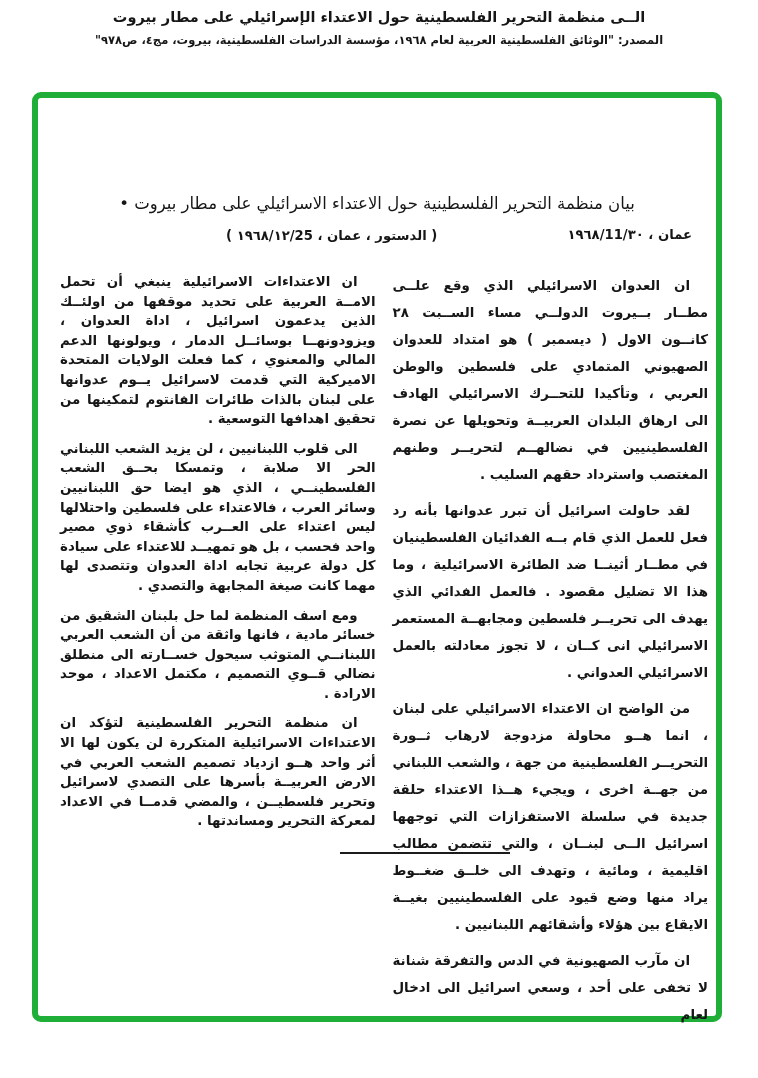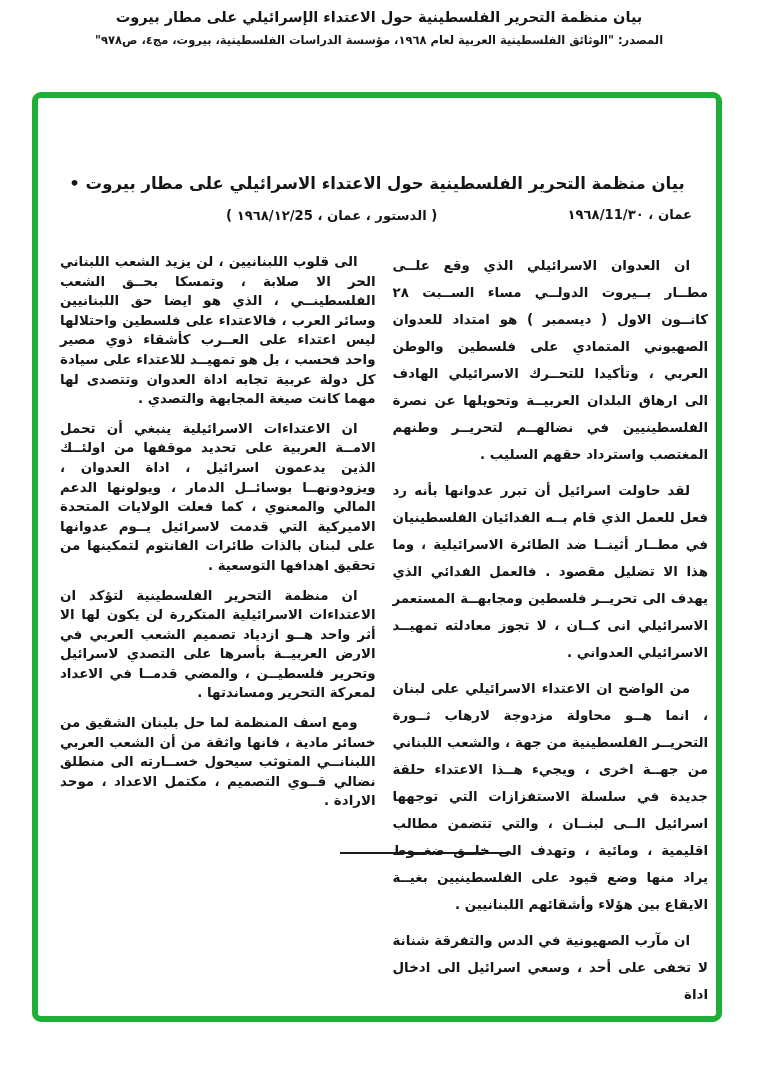--- a/index.html
+++ b/index.html
@@ -52,24 +52,24 @@
   .doc-inner {
     position: relative;
     width: 100%;
     height: 100%;
     direction: rtl;
   }
 
   
   .doc-title {
     margin: 0;
-    padding-top: 76px;
+    padding-top: 96px;
     text-align: center;
     font-size: 16.5px;
-    font-weight: bold;
+    font-weight: normal;
   }
 
   
   .dateline {
     position: relative;
     margin-top: 14px;
     height: 22px;
     font-size: 13.2px;
     font-weight: bold;
   }
@@ -113,46 +113,46 @@
     height: 2px;
     background: #1b1b1b;
   }
 </style>
 </head>
 <body>
 
 <div>
 
   <header class="scan-header">
-    <div class="scan-title">بيان منظمة التحرير الفلسطينية حول الاعتداء الإسرائيلي على مطار بيروت</div>
+    <div class="scan-title">الــى منظمة التحرير الفلسطينية حول الاعتداء الإسرائيلي على مطار بيروت</div>
     <div class="scan-source">المصدر: "الوثائق الفلسطينية العربية لعام ١٩٦٨، مؤسسة الدراسات الفلسطينية، بيروت، مج٤، ص٩٧٨"</div>
   </header>
 
   <div class="doc-frame">
     <div class="doc-inner">
 
       <h1 class="doc-title">بيان منظمة التحرير الفلسطينية حول الاعتداء الاسرائيلي على مطار بيروت •</h1>
 
       <div class="dateline">
         <span class="date-right">عمان ، ١٩٦٨/11/٣٠</span>
         <span class="date-left">( الدستور ، عمان ، ١٩٦٨/١٢/25 )</span>
       </div>
 
       <div class="columns">
         <div class="col col-first">
           <p class="doc-par">ان العدوان الاسرائيلي الذي وقع علــى مطــار بــيروت الدولــي مساء الســبت ٢٨ كانــون الاول ( ديسمبر ) هو امتداد للعدوان الصهيوني المتمادي على فلسطين والوطن العربي ، وتأكيدا للتحــرك الاسرائيلي الهادف الى ارهاق البلدان العربيــة وتحويلها عن نصرة الفلسطينيين في نضالهــم لتحريــر وطنهم المغتصب واسترداد حقهم السليب .</p>
-          <p class="doc-par">لقد حاولت اسرائيل أن تبرر عدوانها بأنه رد فعل للعمل الذي قام بــه الفدائيان الفلسطينيان في مطــار أثينــا ضد الطائرة الاسرائيلية ، وما هذا الا تضليل مقصود . فالعمل الفدائي الذي يهدف الى تحريــر فلسطين ومجابهــة المستعمر الاسرائيلي انى كــان ، لا تجوز معادلته تمهيــد الاسرائيلي العدواني .</p>
+          <p class="doc-par">لقد حاولت اسرائيل أن تبرر عدوانها بأنه رد فعل للعمل الذي قام بــه الفدائيان الفلسطينيان في مطــار أثينــا ضد الطائرة الاسرائيلية ، وما هذا الا تضليل مقصود . فالعمل الفدائي الذي يهدف الى تحريــر فلسطين ومجابهــة المستعمر الاسرائيلي انى كــان ، لا تجوز معادلته بالعمل الاسرائيلي العدواني .</p>
           <p class="doc-par">من الواضح ان الاعتداء الاسرائيلي على لبنان ، انما هــو محاولة مزدوجة لارهاب ثــورة التحريــر الفلسطينية من جهة ، والشعب اللبناني من جهــة اخرى ، ويجيء هــذا الاعتداء حلقة جديدة في سلسلة الاستفزازات التي توجهها اسرائيل الــى لبنــان ، والتي تتضمن مطالب اقليمية ، ومائية ، وتهدف الى خلــق ضغــوط يراد منها وضع قيود على الفلسطينيين بغيــة الايقاع بين هؤلاء وأشقائهم اللبنانيين .</p>
-          <p class="doc-par">ان مآرب الصهيونية في الدس والتفرقة شنانة لا تخفى على أحد ، وسعي اسرائيل الى ادخال اداة</p>
+          <p class="doc-par">ان مآرب الصهيونية في الدس والتفرقة شنانة لا تخفى على أحد ، وسعي اسرائيل الى ادخال لعام</p>
         </div>
         <div class="col col-second">
+          <p class="doc-par">ان الاعتداءات الاسرائيلية ينبغي أن تحمل الامــة العربية على تحديد موقفها من اولئــك الذين يدعمون اسرائيل ، اداة العدوان ، ويزودونهــا بوسائــل الدمار ، ويولونها الدعم المالي والمعنوي ، كما فعلت الولايات المتحدة الاميركية التي قدمت لاسرائيل يــوم عدوانها على لبنان بالذات طائرات الفانتوم لتمكينها من تحقيق اهدافها التوسعية .</p>
           <p class="doc-par">الى قلوب اللبنانيين ، لن يزيد الشعب اللبناني الحر الا صلابة ، وتمسكا بحــق الشعب الفلسطينــي ، الذي هو ايضا حق اللبنانيين وسائر العرب ، فالاعتداء على فلسطين واحتلالها ليس اعتداء على العــرب كأشقاء ذوي مصير واحد فحسب ، بل هو تمهيــد للاعتداء على سيادة كل دولة عربية تجابه اداة العدوان وتتصدى لها مهما كانت صيغة المجابهة والتصدي .</p>
-          <p class="doc-par">ان الاعتداءات الاسرائيلية ينبغي أن تحمل الامــة العربية على تحديد موقفها من اولئــك الذين يدعمون اسرائيل ، اداة العدوان ، ويزودونهــا بوسائــل الدمار ، ويولونها الدعم المالي والمعنوي ، كما فعلت الولايات المتحدة الاميركية التي قدمت لاسرائيل يــوم عدوانها على لبنان بالذات طائرات الفانتوم لتمكينها من تحقيق اهدافها التوسعية .</p>
+          <p class="doc-par">ومع اسف المنظمة لما حل بلبنان الشقيق من خسائر مادية ، فانها واثقة من أن الشعب العربي اللبنانــي المتوثب سيحول خســارته الى منطلق نضالي قــوي التصميم ، مكتمل الاعداد ، موحد الارادة .</p>
           <p class="doc-par">ان منظمة التحرير الفلسطينية لتؤكد ان الاعتداءات الاسرائيلية المتكررة لن يكون لها الا أثر واحد هــو ازدياد تصميم الشعب العربي في الارض العربيــة بأسرها على التصدي لاسرائيل وتحرير فلسطيــن ، والمضي قدمــا في الاعداد لمعركة التحرير ومساندتها .</p>
-          <p class="doc-par">ومع اسف المنظمة لما حل بلبنان الشقيق من خسائر مادية ، فانها واثقة من أن الشعب العربي اللبنانــي المتوثب سيحول خســارته الى منطلق نضالي قــوي التصميم ، مكتمل الاعداد ، موحد الارادة .</p>
         </div>
       </div>
 
       <div class="footnote-rule"></div>
 
     </div>
   </div>
 
 </div>
 

